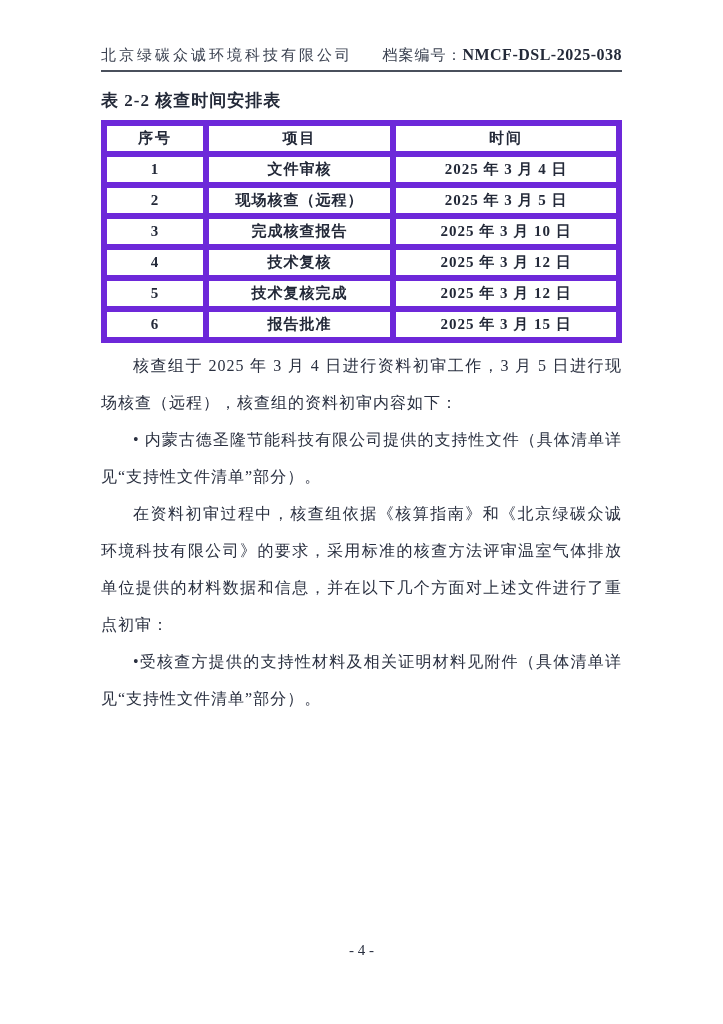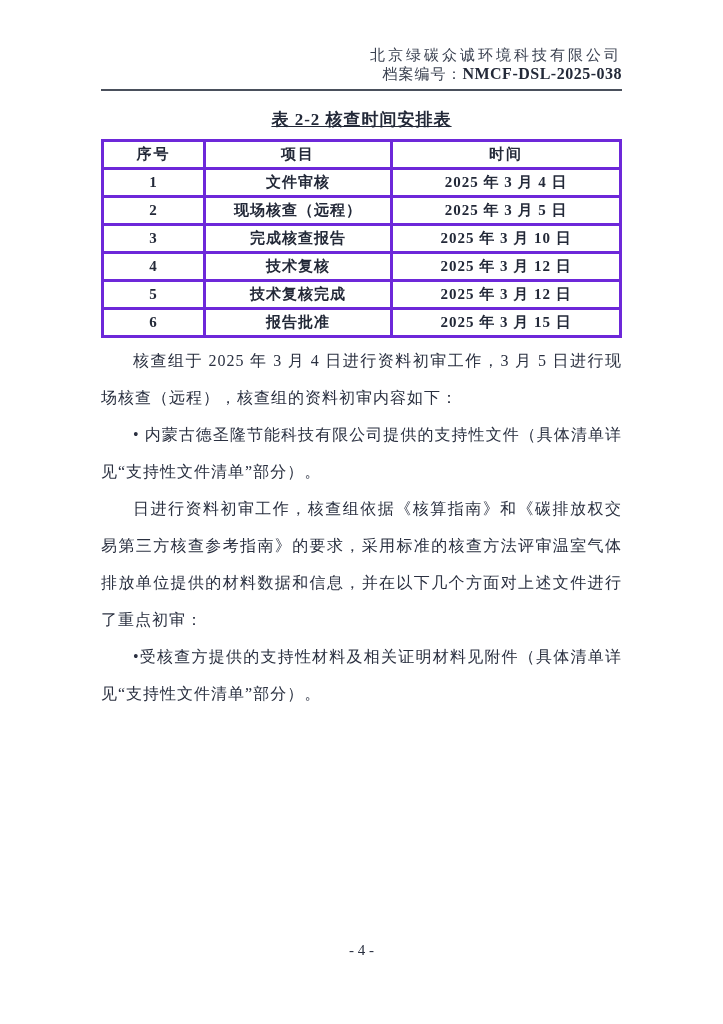--- a/index.html
+++ b/index.html
@@ -18,57 +18,55 @@
     right: 101px;
     top: 46px;
   }
   
   .doc-header {
     display: flex;
     justify-content: space-between;
     align-items: flex-end;
     border-bottom: 2px solid #4a505c;
     padding-bottom: 5px;
-    flex-direction: column;
   }
   .company {
     font-size: 15px;
     letter-spacing: 3px;
     color: #3a4150;
   }
   .archive {
     font-size: 15px;
     color: #3a4150;
     letter-spacing: 1px;
   }
   .archive .num {
     font-weight: bold;
     font-size: 16px;
     letter-spacing: 0.5px;
     color: #232938;
   }
   
   .table-title {
-    text-align: center;
+    text-align: left;
     font-weight: bold;
     font-size: 17px;
     color: #232938;
     margin-top: 17px;
     letter-spacing: 1px;
-    text-decoration: underline;
   }
   table.schedule {
     width: 100%;
     border-collapse: collapse;
     margin-top: 8px;
     border: 2px solid #4a505c;
     table-layout: fixed;
   }
   table.schedule th, table.schedule td {
-    border: 3px solid #6d28d9;
+    border: 6px solid #6d28d9;
     text-align: center;
     height: 25px;
     padding: 0;
     font-size: 15px;
     color: #232938;
   }
   table.schedule th { font-weight: bold; letter-spacing: 2px; }
   table.schedule td { font-weight: bold; letter-spacing: 1px; }
   
   .h-bold {
@@ -168,21 +166,21 @@
           <td>6</td>
           <td>报告批准</td>
           <td>2025 年 3 月 15 日</td>
         </tr>
       </tbody>
     </table>
 
 
     <p class="para first">核查组于 2025 年 3 月 4 日进行资料初审工作，3 月 5 日进行现场核查（远程），核查组的资料初审内容如下：</p>
     <p class="para">• 内蒙古德圣隆节能科技有限公司提供的支持性文件（具体清单详见“支持性文件清单”部分）。</p>
-    <p class="para">日进行资料初审工作，核查组依据《核算指南》和《碳排放权交易第三方核查参考指南》的要求，采用标准的核查方法评审温室气体排放单位提供的材料数据和信息，并在以下几个方面对上述文件进行了重点初审：</p>
+    <p class="para">在资料初审过程中，核查组依据《核算指南》和《北京绿碳众诚环境科技有限公司》的要求，采用标准的核查方法评审温室气体排放单位提供的材料数据和信息，并在以下几个方面对上述文件进行了重点初审：</p>
     <p class="para">•受核查方提供的支持性材料及相关证明材料见附件（具体清单详见“支持性文件清单”部分）。</p>
 
 
 
   </div>
 
   <div class="footer">- 4 -</div>
 </div>
 
 </body></html>

